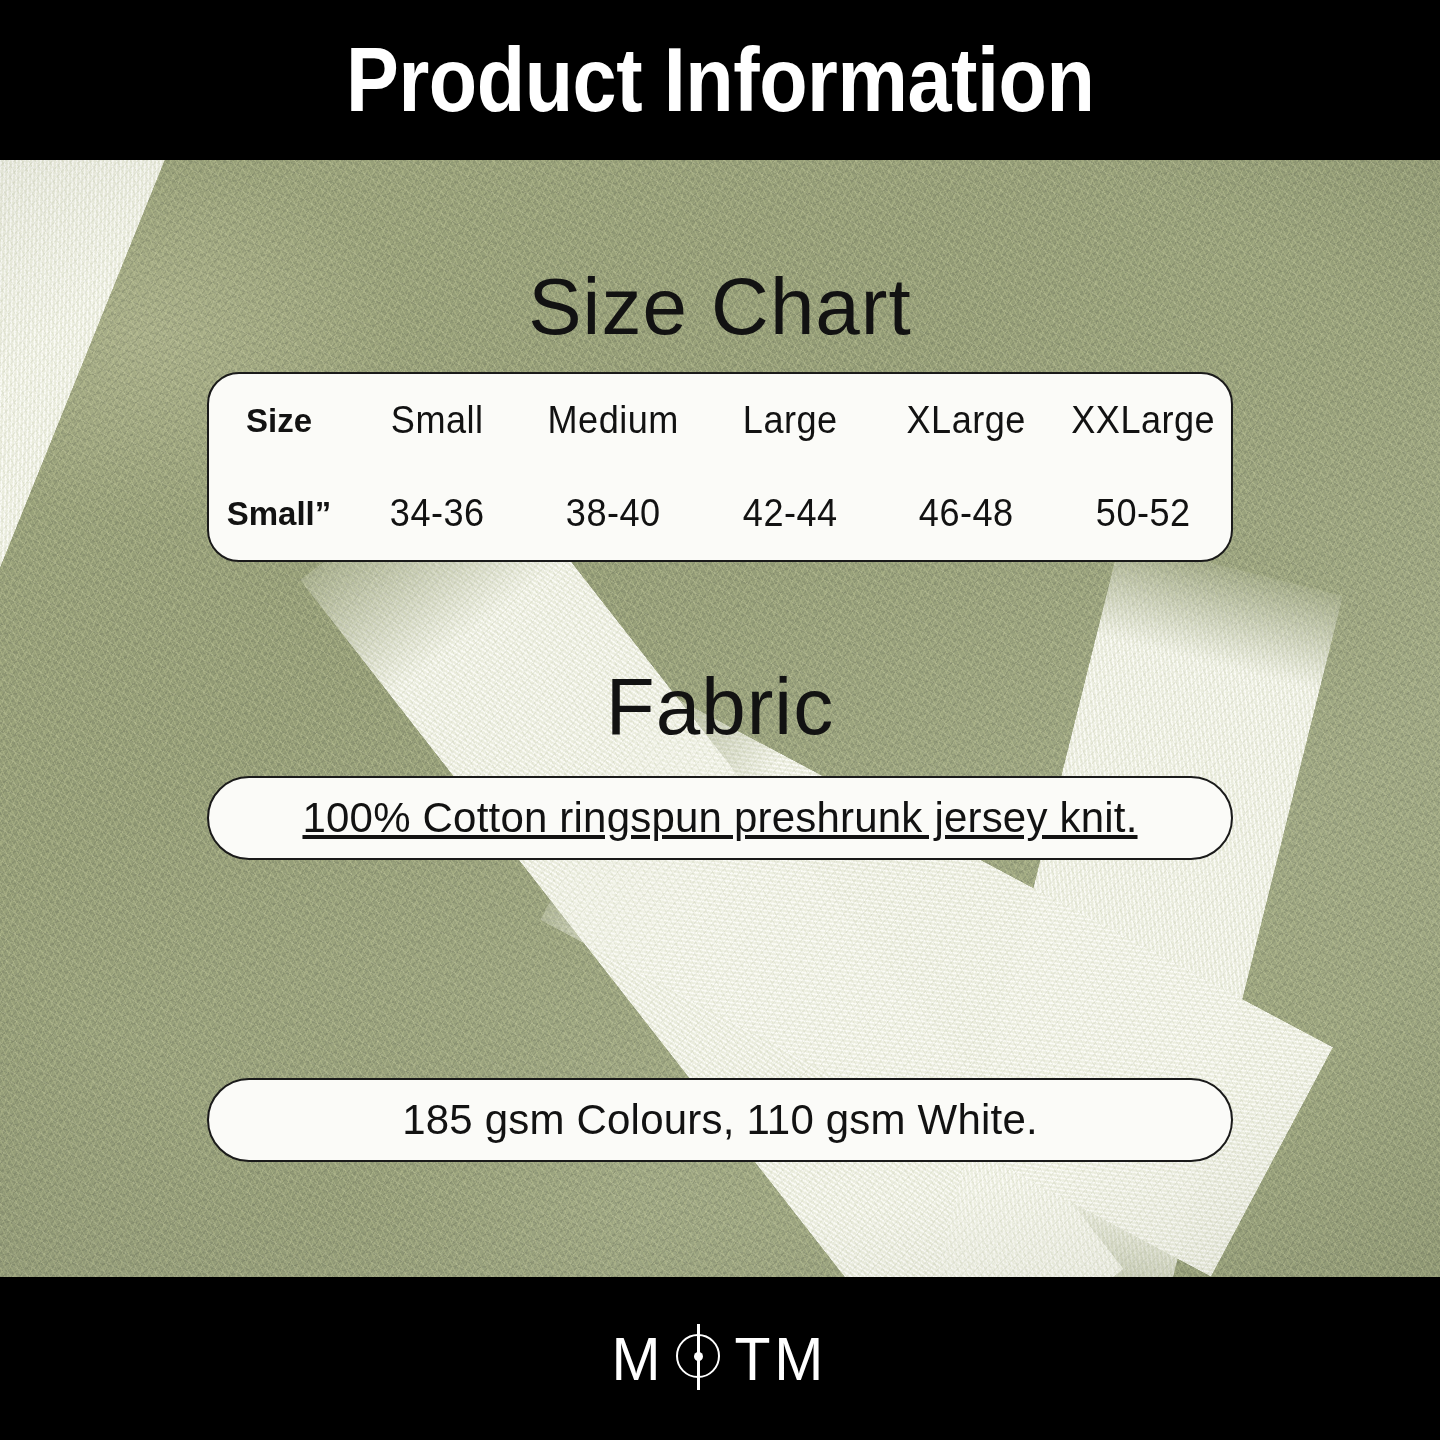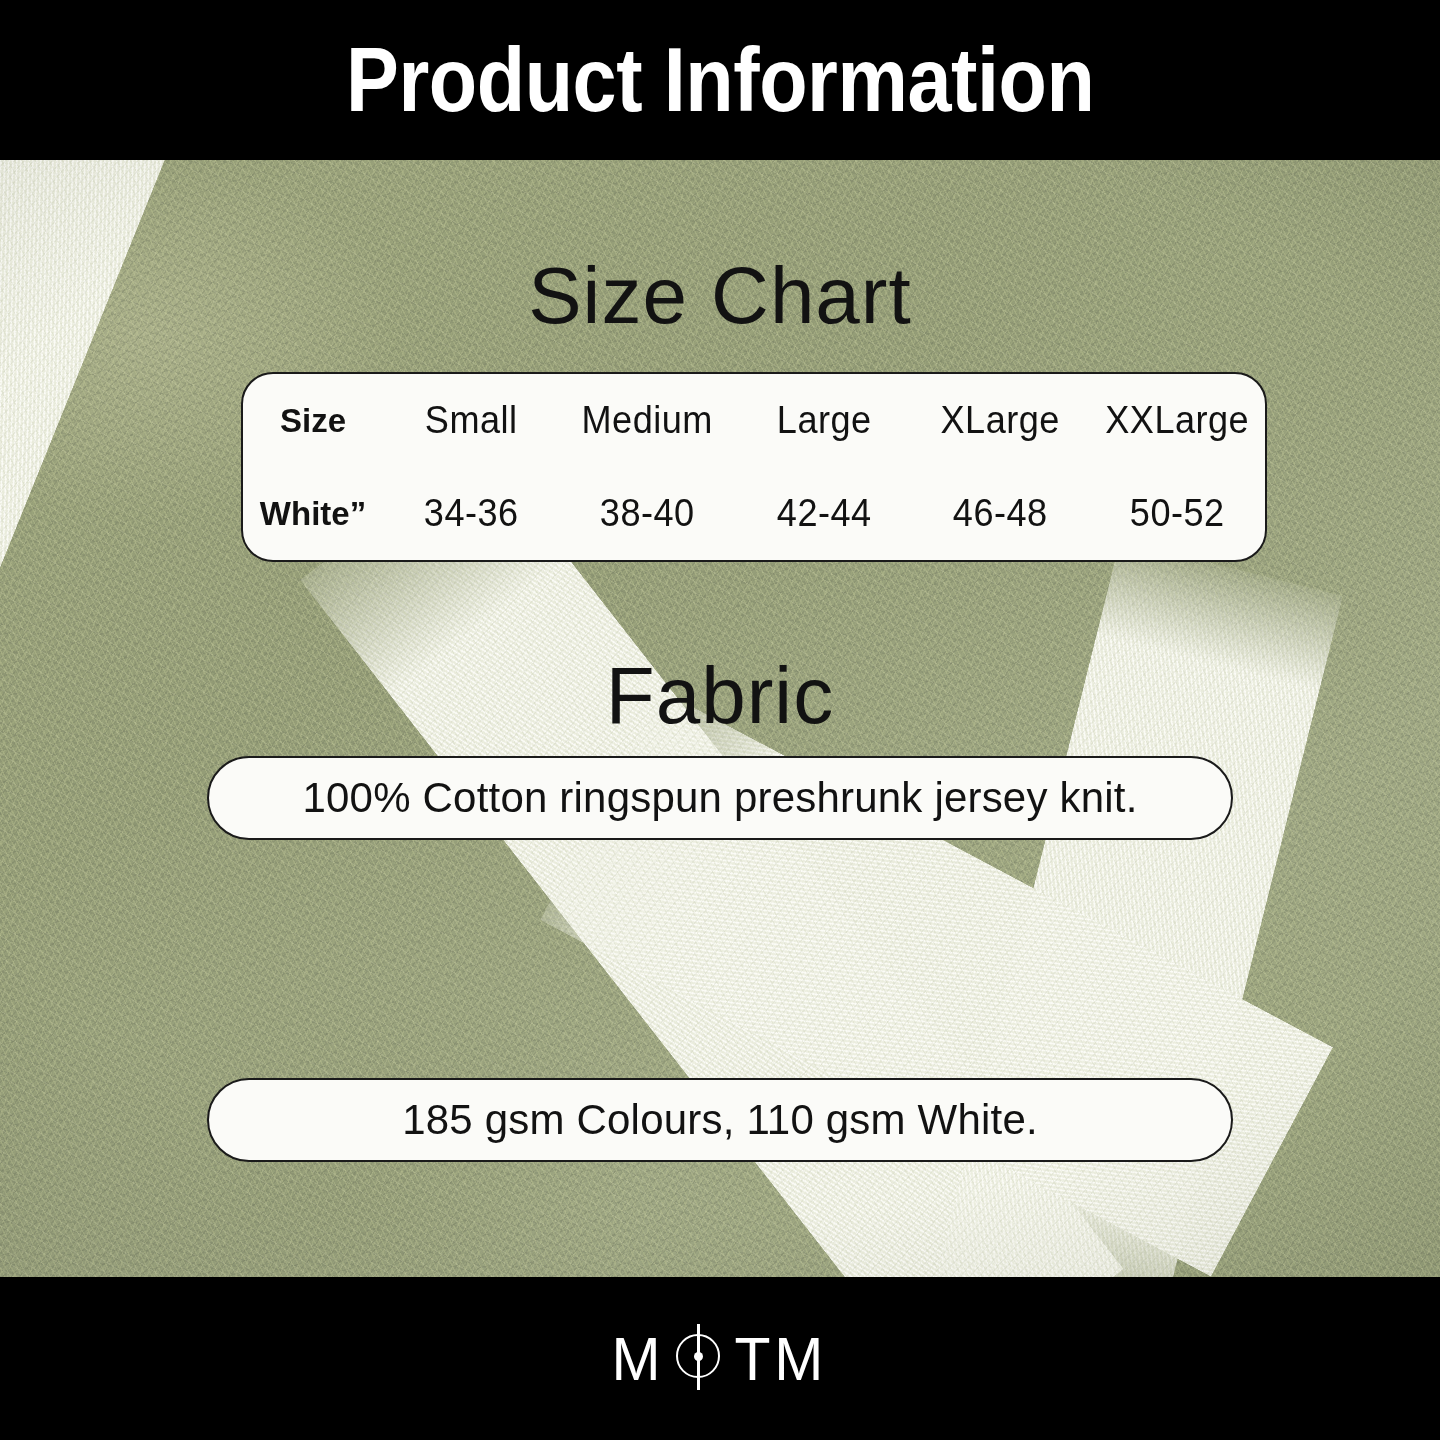--- a/index.html
+++ b/index.html
@@ -242,41 +242,41 @@
     left: 0;
     width: 1440px;
     text-align: center;
     color: #121212;
     font-family: "Liberation Sans", sans-serif;
     font-weight: 300;
     font-size: 80px;
     line-height: 1;
     letter-spacing: 1px;
     white-space: nowrap;
+    margin-top: 11px;
   }
   #heading-size-chart { top: 96px; }
   #heading-fabric    { top: 496px; }
   #heading-weight    { top: 800px; }
 
   
   .card {
     position: absolute;
     background: #fbfbf8;
     border: 2px solid #1a1a1a;
     border-radius: 34px;
     box-sizing: border-box;
   }
 
   #size-card {
     left: 207px;
     top: 212px;
     width: 1026px;
     height: 190px;
     border-radius: 32px;
-    margin-left: 34px;
   }
 
   #size-table {
     width: 100%;
     height: 100%;
     border-collapse: collapse;
     table-layout: fixed;
   }
   #size-table td {
     text-align: center;
@@ -312,21 +312,21 @@
     display: flex;
     align-items: center;
     justify-content: center;
     color: #121212;
     font-family: "Liberation Sans", sans-serif;
     font-weight: 300;
     font-size: 42px;
     letter-spacing: 0.2px;
     white-space: nowrap;
   }
-  #fabric-pill { top: 596px; }
+  #fabric-pill { top: 616px; text-decoration: underline; }
   #weight-pill { top: 918px; }
 </style>
 </head>
 <body>
 
 <div id="page">
 
   <div id="bg">
     <div class="turf-base"></div>
     <div class="blades"></div>
@@ -353,21 +353,21 @@
         <tbody>
           <tr>
             <td class="rowhead">Size</td>
             <td class="cell">Small</td>
             <td class="cell">Medium</td>
             <td class="cell">Large</td>
             <td class="cell">XLarge</td>
             <td class="cell">XXLarge</td>
           </tr>
           <tr>
-            <td class="rowhead">White”</td>
+            <td class="rowhead">Small”</td>
             <td class="cell">34-36</td>
             <td class="cell">38-40</td>
             <td class="cell">42-44</td>
             <td class="cell">46-48</td>
             <td class="cell">50-52</td>
           </tr>
         </tbody>
       </table>
     </div>
 

